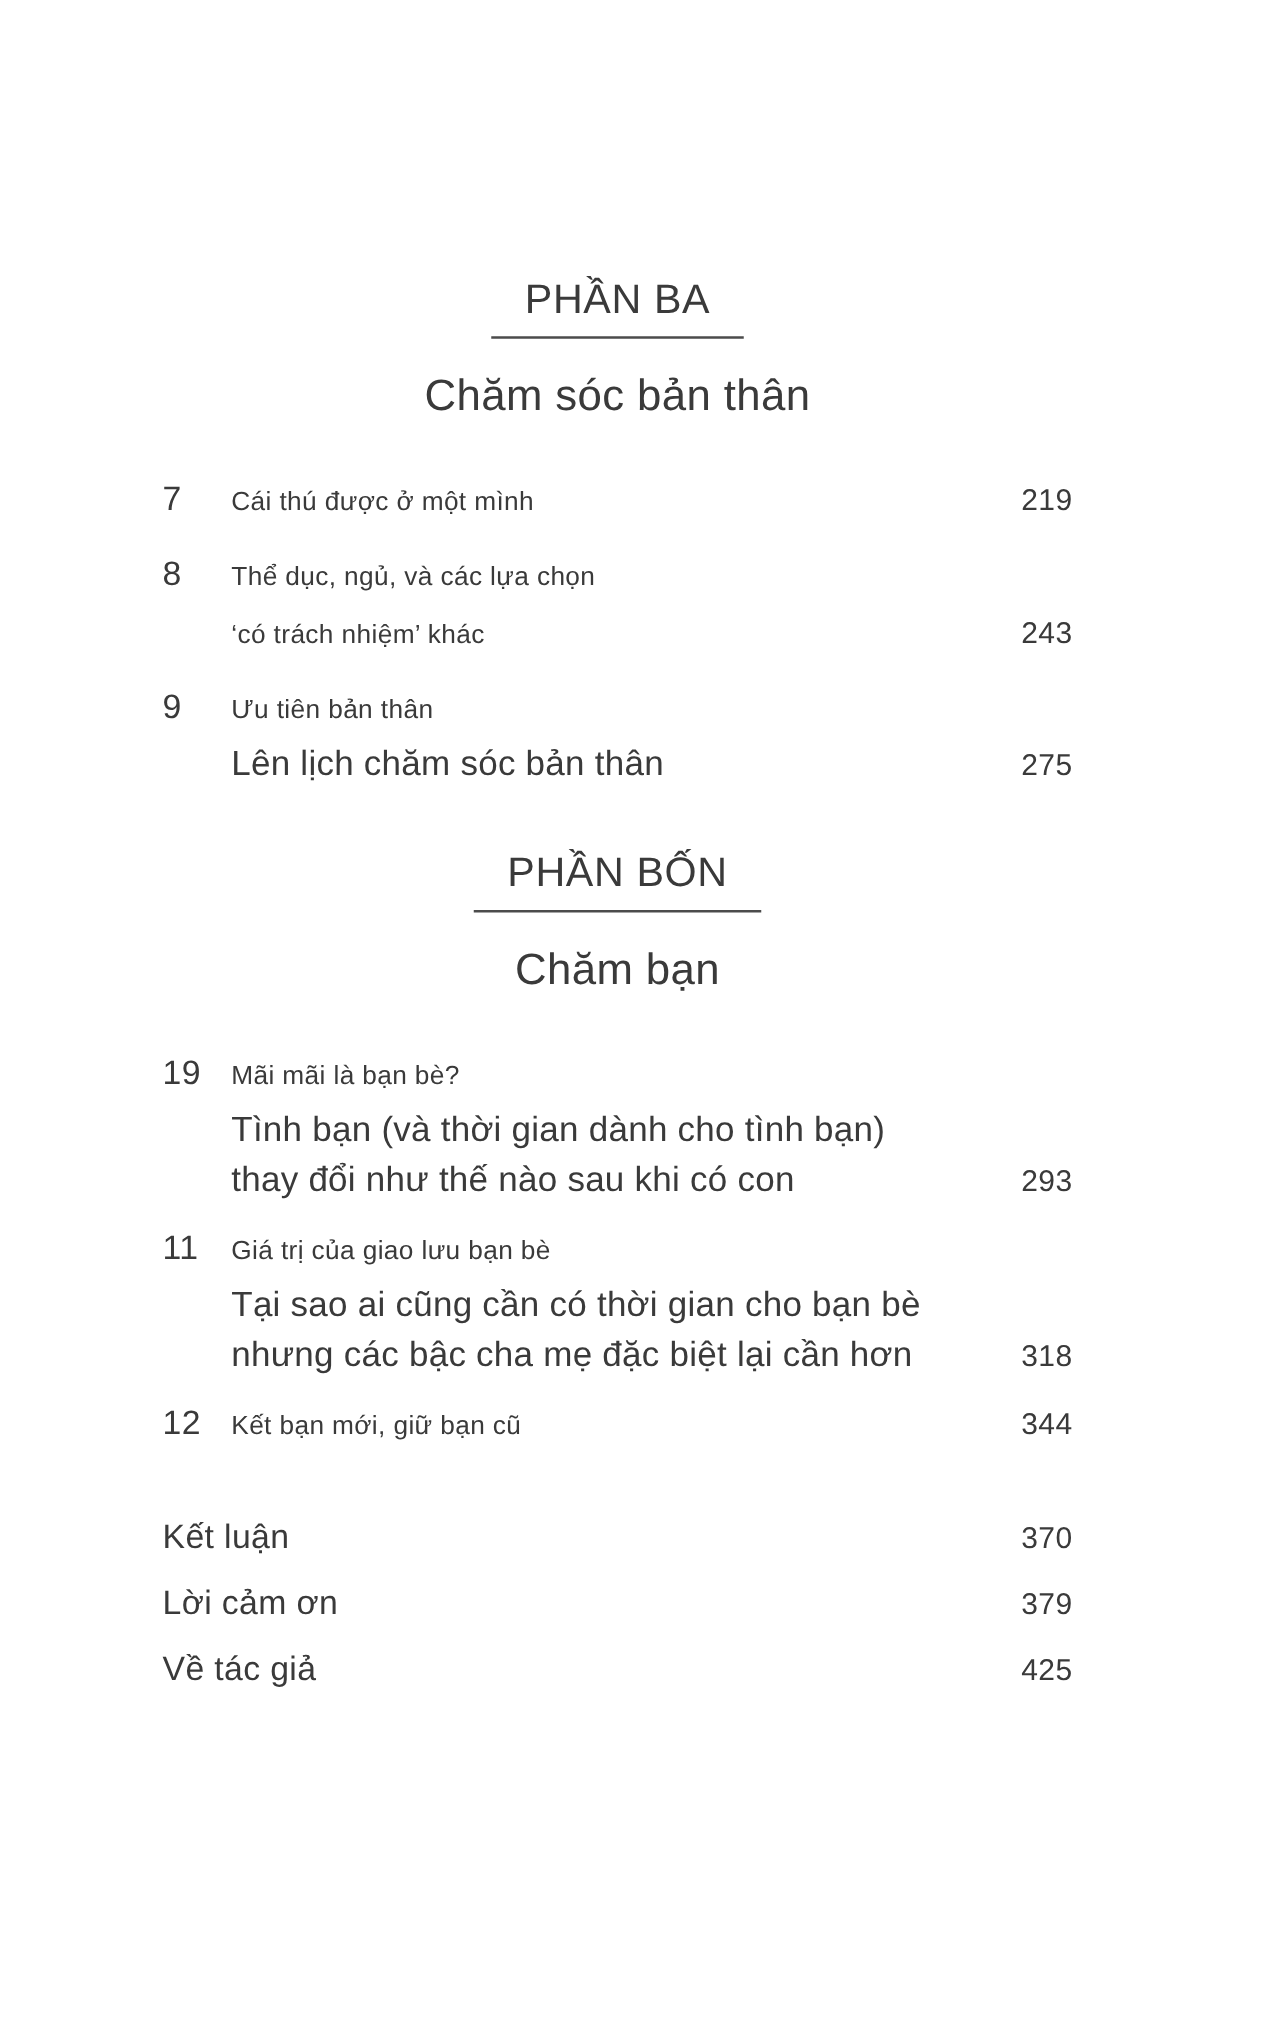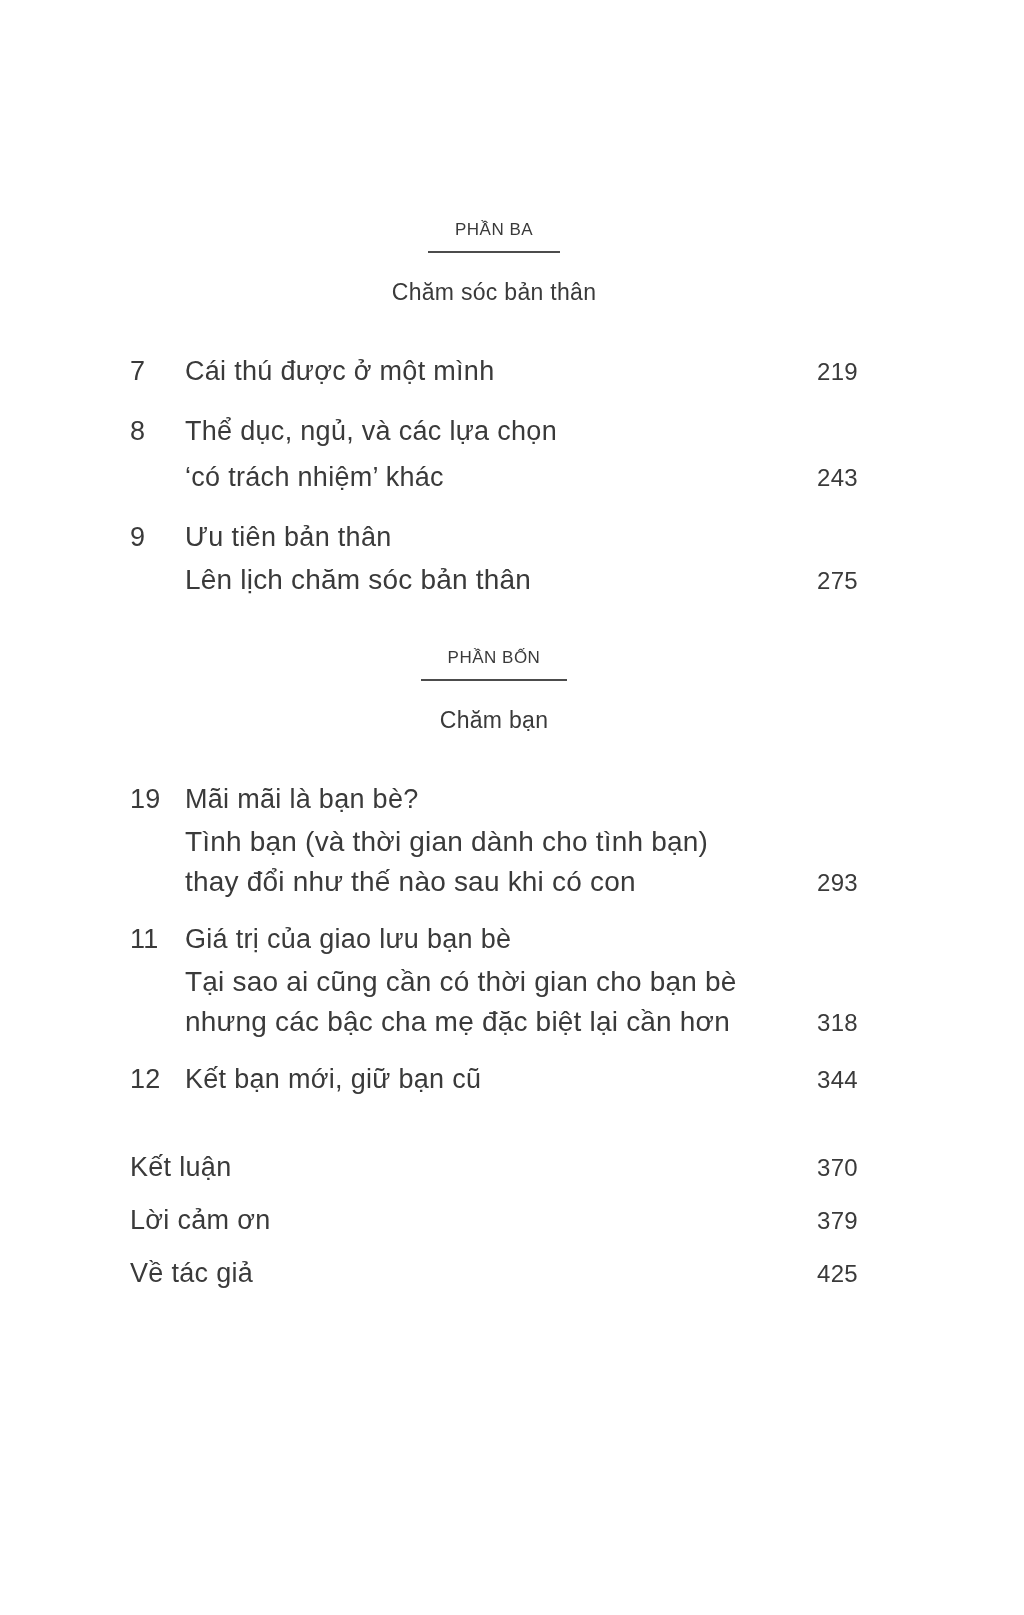--- a/index.html
+++ b/index.html
@@ -18,29 +18,29 @@
     overflow: hidden;
   }
   .content {
     padding: 220px 166px 0 130px;
   }
   .part-header {
     text-align: center;
   }
   .part-label {
     display: inline-block;
-    font-size: 17px;
+    font-size: 33px;
     font-weight: 400;
     letter-spacing: 0.5px;
     padding: 0 27px 11px 27px;
     border-bottom: 2px solid #4c4c4c;
   }
   .part-title {
     margin: 26px 0 0 0;
-    font-size: 23px;
+    font-size: 35px;
     font-weight: 400;
     letter-spacing: 0.3px;
   }
   .entries {
     margin-top: 42px;
   }
   .section + .section {
     margin-top: 48px;
   }
   .entry {
@@ -50,21 +50,21 @@
     display: flex;
     align-items: baseline;
   }
   .num {
     flex: 0 0 55px;
     width: 55px;
     font-size: 27px;
     letter-spacing: 0.3px;
   }
   .title {
-    font-size: 27px;
+    font-size: 21px;
     line-height: 46px;
     letter-spacing: 0.3px;
   }
   .subtitle {
     font-size: 28px;
     line-height: 40px;
     letter-spacing: 0.2px;
   }
   .page-num {
     margin-left: auto;

